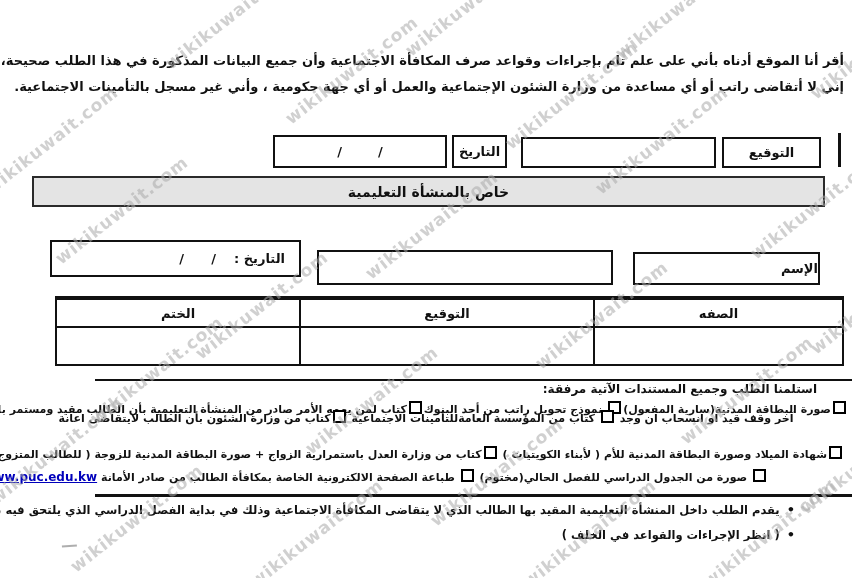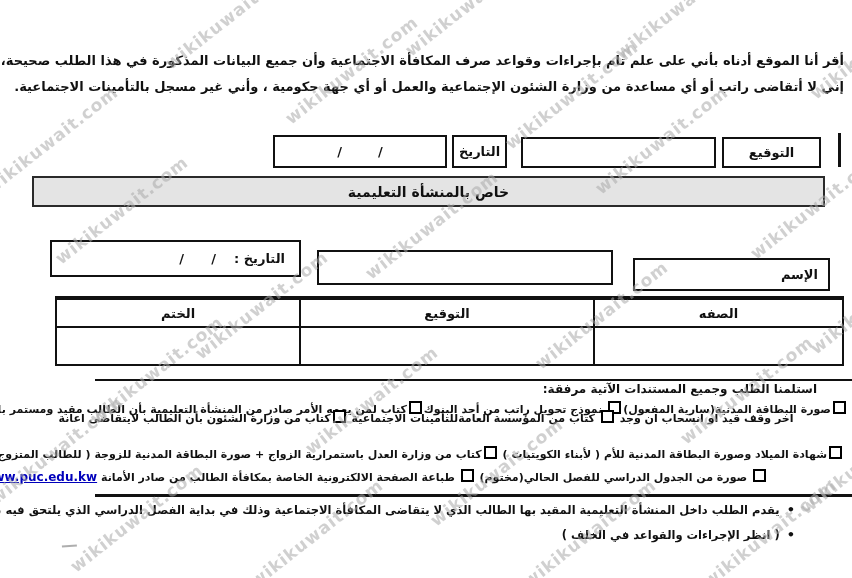--- a/index.html
+++ b/index.html
@@ -37,21 +37,21 @@
   .center{justify-content:center;}
   .slash-box1{left:273px;top:135px;width:170px;height:29px;white-space:pre;justify-content:center;direction:ltr;}
   .date-lbl1{left:452px;top:135px;width:51px;height:29px;}
   .sig-input{left:521px;top:137px;width:191px;height:27px;}
   .sig-lbl{left:722px;top:137px;width:95px;height:27px;}
   .vbar{position:absolute;left:838px;top:133px;width:3px;height:34px;background:#111;z-index:2;}
   .inst-intro{
     position:absolute;right:8px;top:220px;direction:rtl;text-align:right;
     font-size:13px;font-weight:bold;z-index:2;
   }
-  .name-lbl-box{left:633px;top:258px;width:183px;height:29px;padding-right:10px;}
+  .name-lbl-box{left:633px;top:252px;width:183px;height:29px;}
   .name-input{left:317px;top:250px;width:292px;height:31px;}
   .date2-box{left:50px;top:240px;width:233px;height:33px;white-space:pre;padding-right:14px;}
   
   .sig-table{
     position:absolute;left:55px;top:296px;width:775px;z-index:2;
     border-collapse:collapse;direction:rtl;table-layout:fixed;
   }
   .sig-table th,.sig-table td{border:2px solid #111;font-size:13px;font-weight:bold;text-align:center;}
   .sig-table tr:first-child th{border-top:4px solid #111;height:24px;}
   .sig-table tr:last-child td{height:34px;}

